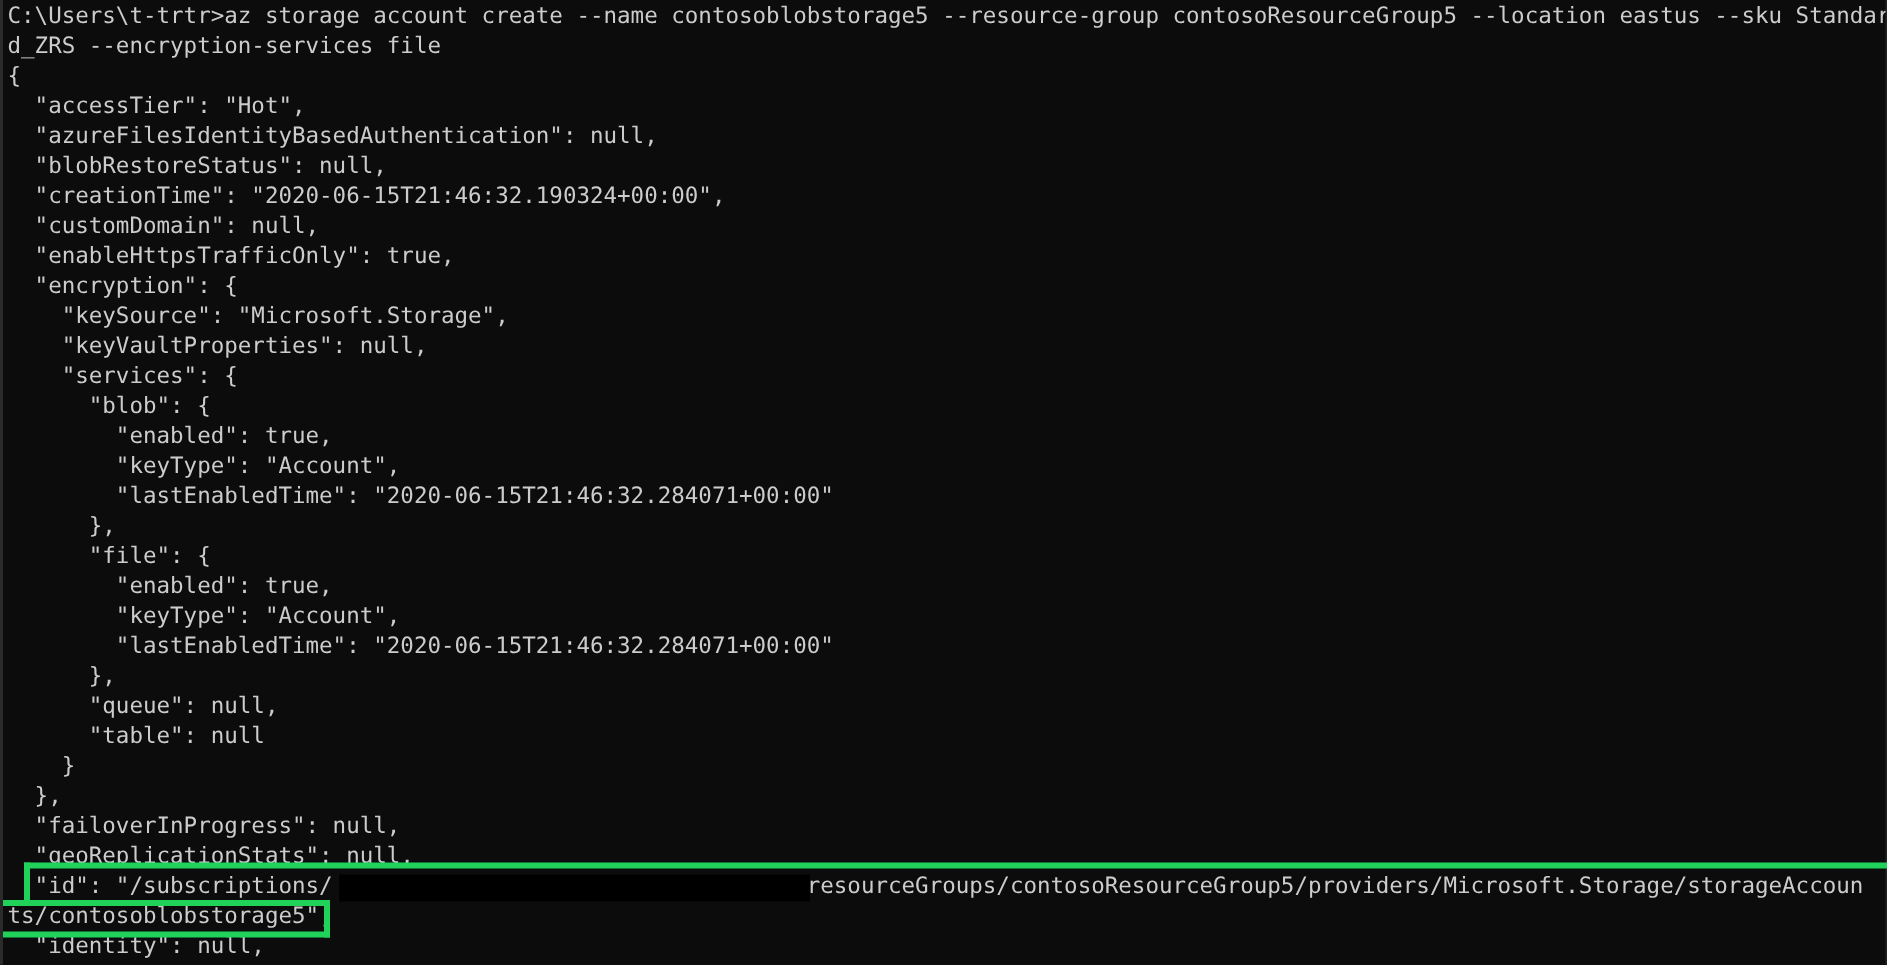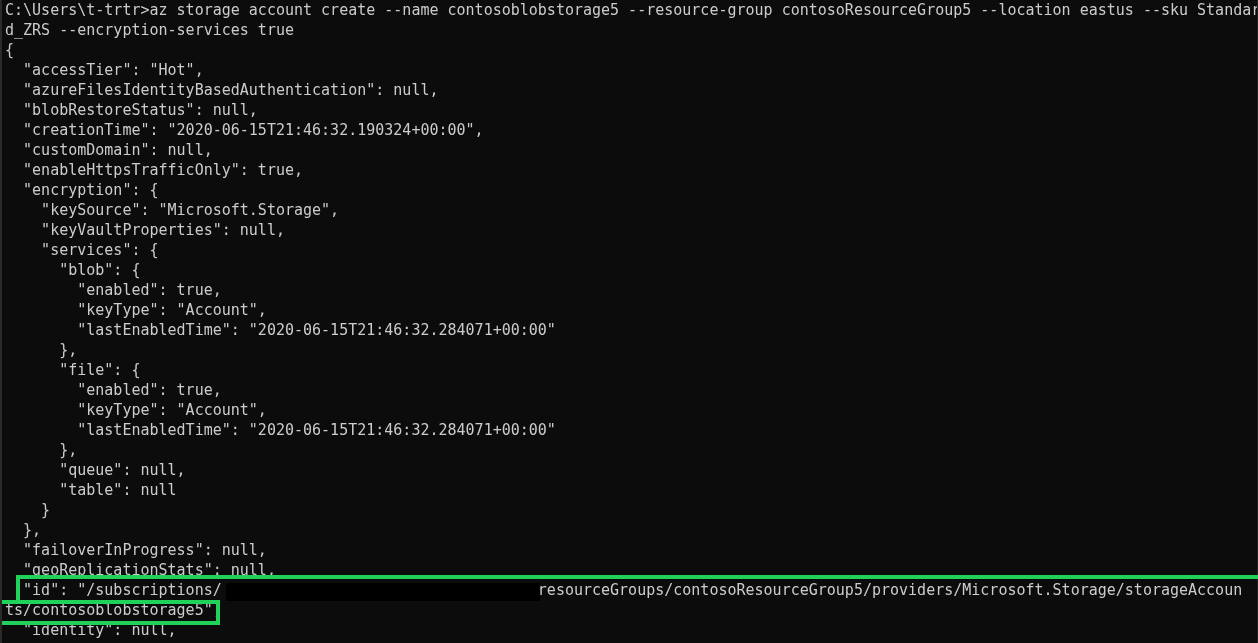--- a/index.html
+++ b/index.html
@@ -101,21 +101,21 @@
     border: none;
     background: #21d25a;
   }
 </style>
 </head>
 <body>
 
 <div id="terminal">
 
   <pre class="console-text"><span class="console-line">C:\Users\t-trtr&gt;az storage account create --name contosoblobstorage5 --resource-group contosoResourceGroup5 --location eastus --sku Standar</span>
-<span class="console-line">d_ZRS --encryption-services true</span>
+<span class="console-line">d_ZRS --encryption-services file</span>
 <span class="console-line">{</span>
 <span class="console-line">  "accessTier": "Hot",</span>
 <span class="console-line">  "azureFilesIdentityBasedAuthentication": null,</span>
 <span class="console-line">  "blobRestoreStatus": null,</span>
 <span class="console-line">  "creationTime": "2020-06-15T21:46:32.190324+00:00",</span>
 <span class="console-line">  "customDomain": null,</span>
 <span class="console-line">  "enableHttpsTrafficOnly": true,</span>
 <span class="console-line">  "encryption": {</span>
 <span class="console-line">    "keySource": "Microsoft.Storage",</span>
 <span class="console-line">    "keyVaultProperties": null,</span>

